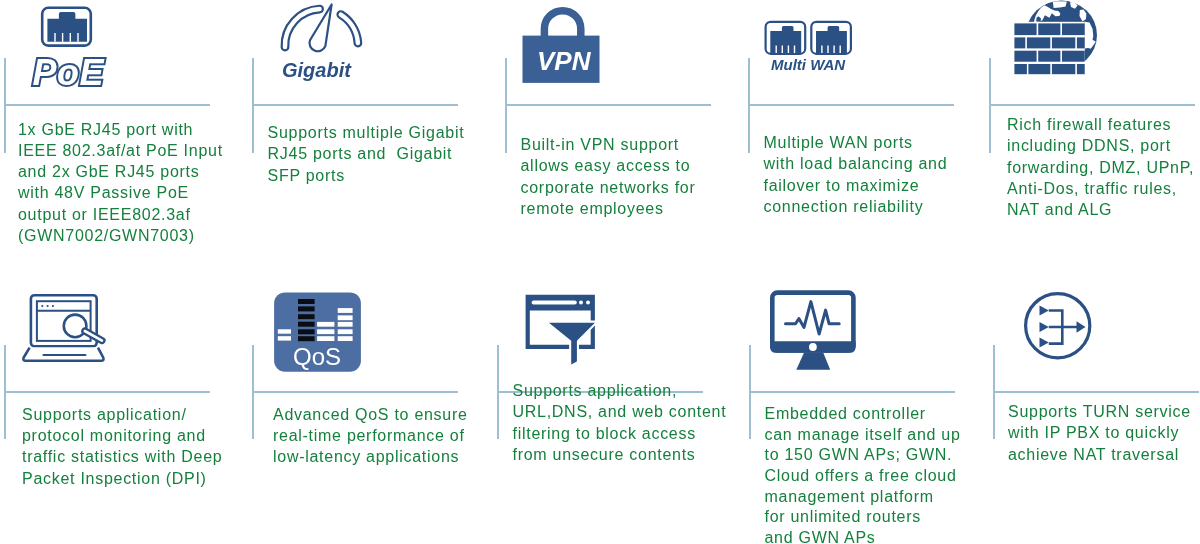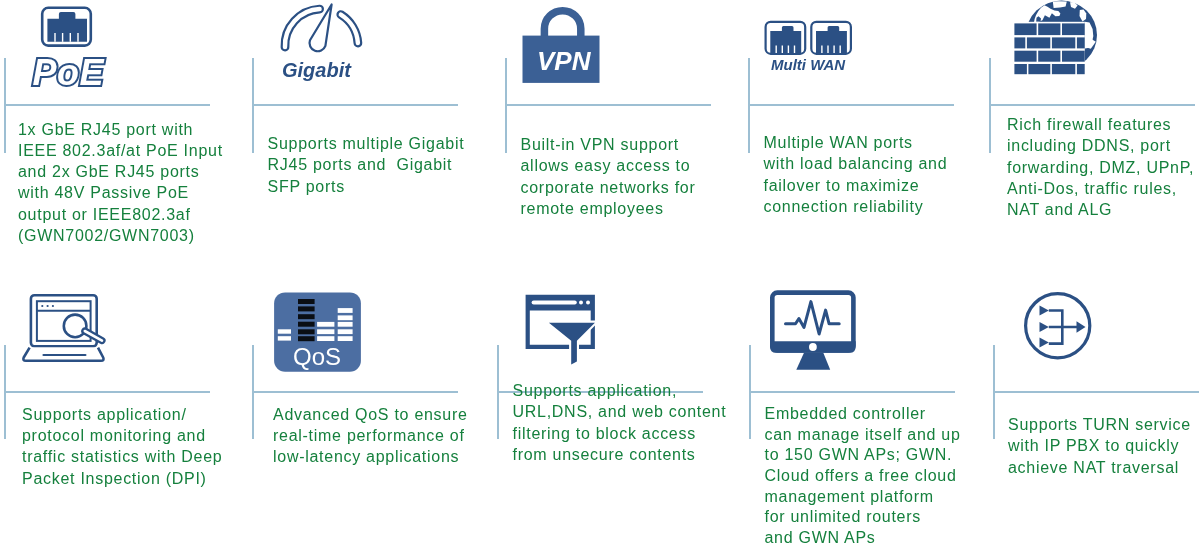--- a/index.html
+++ b/index.html
@@ -29,30 +29,30 @@
 <div class="vline" style="left:251.6px;top:345px;height:94px"></div>
 <div class="hline" style="left:251.6px;top:391px;width:206px"></div>
 <div class="vline" style="left:497.4px;top:345px;height:94px"></div>
 <div class="hline" style="left:497.4px;top:391px;width:206px"></div>
 <div class="vline" style="left:749px;top:345px;height:94px"></div>
 <div class="hline" style="left:749px;top:391px;width:206px"></div>
 <div class="vline" style="left:992.7px;top:345px;height:94px"></div>
 <div class="hline" style="left:992.7px;top:391px;width:206px"></div>
 
 <div class="txt" style="left:18px;top:118.5px">1x GbE RJ45 port with<br>IEEE 802.3af/at PoE Input<br>and 2x GbE RJ45 ports<br>with 48V Passive PoE<br>output or IEEE802.3af<br>(GWN7002/GWN7003)</div>
-<div class="txt" style="left:267.6px;top:133px">Supports multiple Gigabit<br>RJ45 ports and&nbsp;&nbsp;Gigabit<br>SFP ports</div>
+<div class="txt" style="left:267.6px;top:122px">Supports multiple Gigabit<br>RJ45 ports and&nbsp;&nbsp;Gigabit<br>SFP ports</div>
 <div class="txt" style="left:520.5px;top:134px">Built-in VPN support<br>allows easy access to<br>corporate networks for<br>remote employees</div>
 <div class="txt" style="left:763.5px;top:132px">Multiple WAN ports<br>with load balancing and<br>failover to maximize<br>connection reliability</div>
 <div class="txt" style="left:1007px;top:114px">Rich firewall features<br>including DDNS, port<br>forwarding, DMZ, UPnP,<br>Anti-Dos, traffic rules,<br>NAT and ALG</div>
 
 <div class="txt" style="left:22px;top:403.8px">Supports application/<br>protocol monitoring and<br>traffic statistics with Deep<br>Packet Inspection (DPI)</div>
 <div class="txt" style="left:273px;top:403.8px">Advanced QoS to ensure<br>real-time performance of<br>low-latency applications</div>
 <div class="txt" style="left:512.5px;top:380px">Supports application,<br>URL,DNS, and web content<br>filtering to block access<br>from unsecure contents</div>
 <div class="txt" style="left:764.5px;top:404.2px;line-height:20.6px">Embedded controller<br>can manage itself and up<br>to 150 GWN APs; GWN.<br>Cloud offers a free cloud<br>management platform<br>for unlimited routers<br>and GWN APs</div>
-<div class="txt" style="left:1008px;top:414px">Supports TURN service<br>with IP PBX to quickly<br>achieve NAT traversal</div>
+<div class="txt" style="left:1008px;top:401px">Supports TURN service<br>with IP PBX to quickly<br>achieve NAT traversal</div>
 
 <svg width="1200" height="544" viewBox="0 0 1200 544">
 
   <g id="poe">
     <rect x="42.2" y="7.8" width="48.6" height="37.8" rx="6" fill="none" stroke="#2b5084" stroke-width="2.6"></rect>
     <path fill="#2b5084" d="M58.9 18.8 V13.9 q0-2 2-2 H73.4 q2 0 2 2 V18.8 H87 V41.8 H47.4 V18.8 Z"></path>
     <g stroke="#ffffff" stroke-width="1.4">
       <line x1="55" y1="33" x2="55" y2="41.8"></line>
       <line x1="62.6" y1="33" x2="62.6" y2="41.8"></line>
       <line x1="70.3" y1="33" x2="70.3" y2="41.8"></line>

